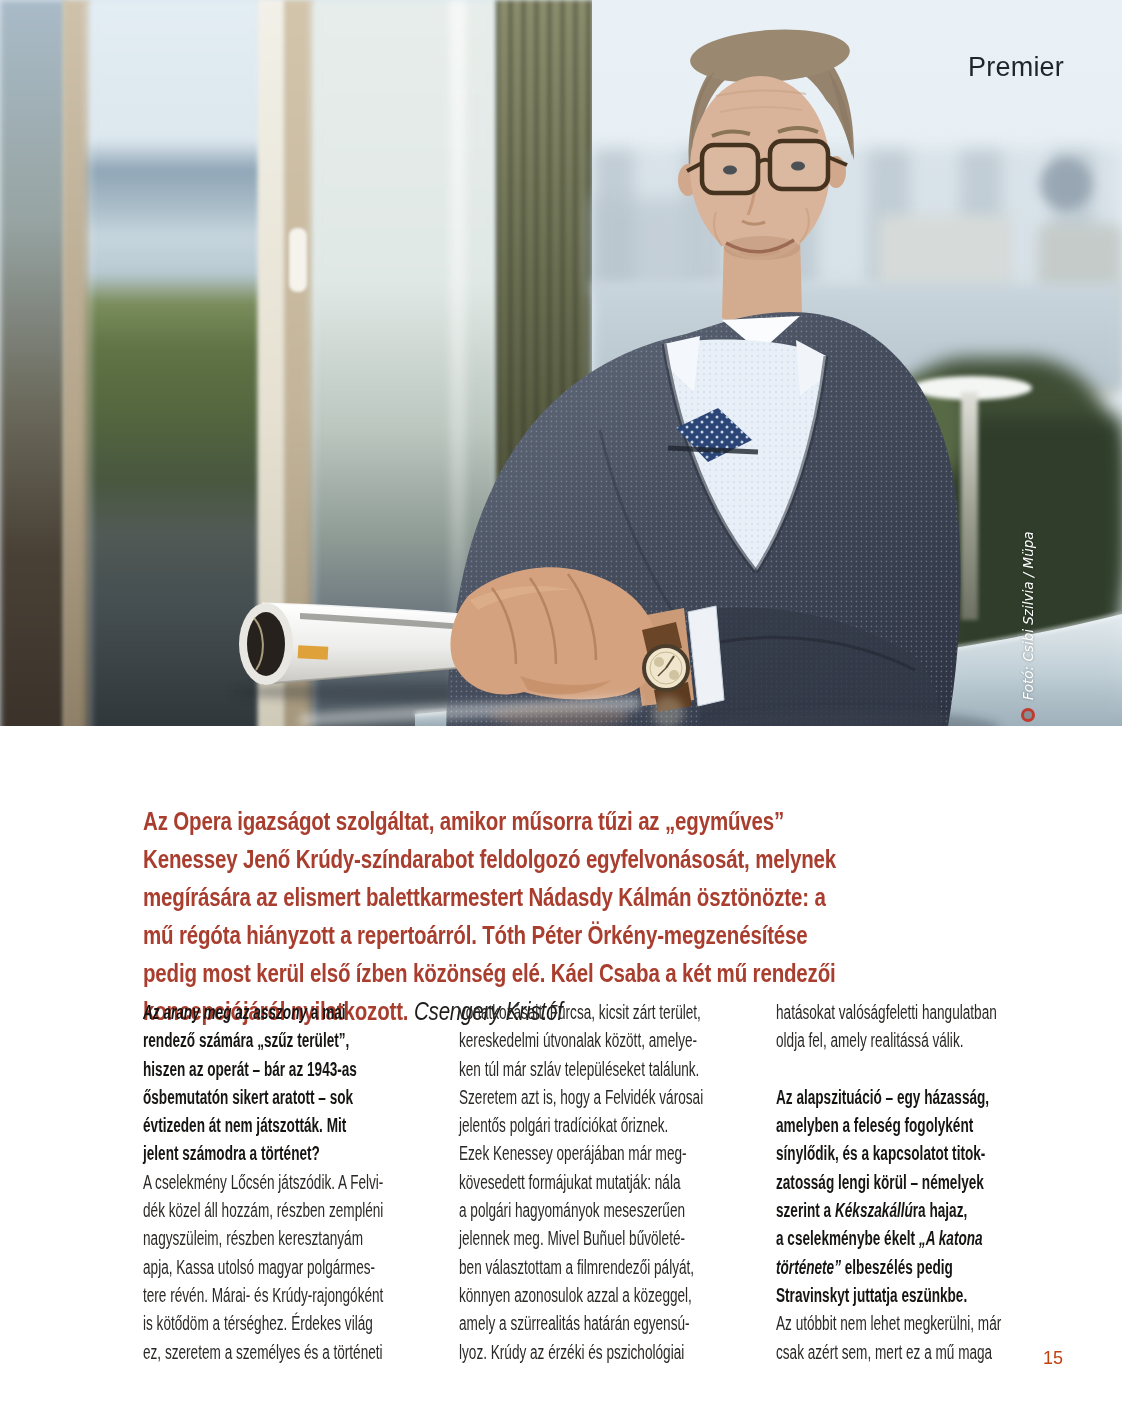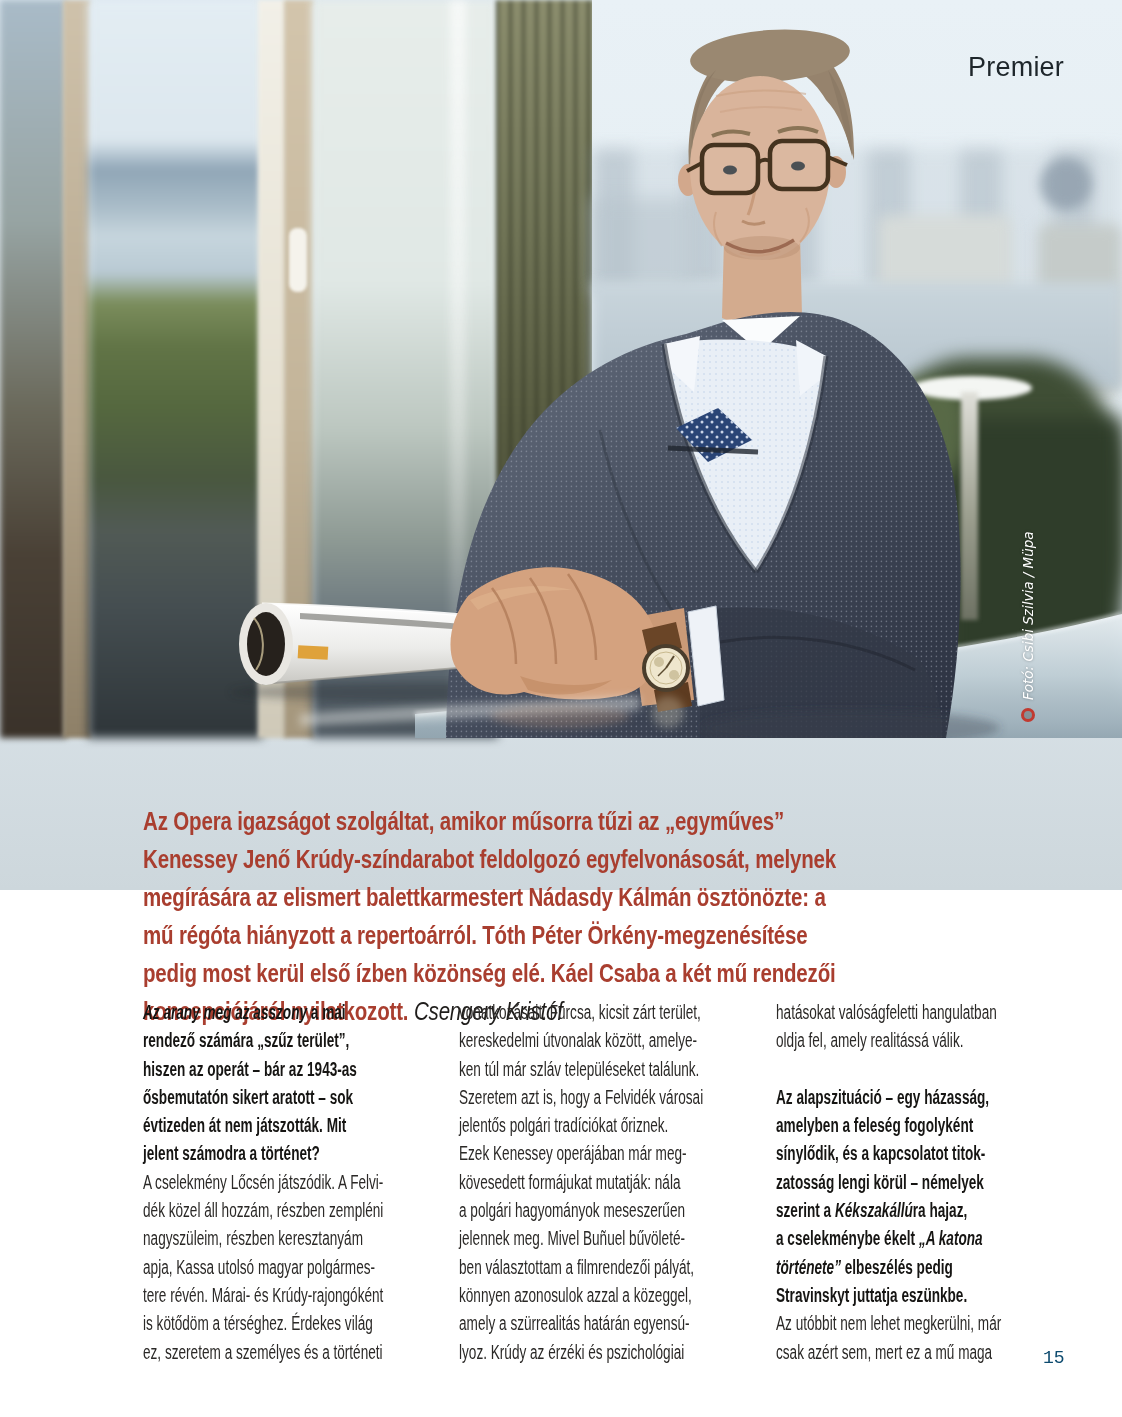--- a/index.html
+++ b/index.html
@@ -1,20 +1,20 @@
 <!DOCTYPE html>
 <html lang="hu"><head>
 <meta charset="utf-8">
 <style>
   html,body{margin:0;padding:0;background:#ffffff;}
   .page{position:relative;width:1122px;height:1417px;background:#ffffff;overflow:hidden;
         font-family:"Liberation Sans",sans-serif;}
 
   
-  .photo{position:absolute;left:0;top:0;width:1122px;height:890px;overflow:hidden;background:#dfe8ee;}
+  .photo{position:absolute;left:0;top:0;width:1122px;height:726px;overflow:hidden;background:#dfe8ee;}
   .photo .abs{position:absolute;}
   .bg-base{inset:0;background:linear-gradient(180deg,#dde8f0 0%,#e7eff5 45%,#cdd7dc 100%);}
   .strip-darkleft{left:0;top:0;width:66px;height:738px;filter:blur(3px);
     background:linear-gradient(180deg,#a9bbc8 0%,#97a4a3 30%,#6b6a5c 55%,#4a4136 75%,#3a322a 100%);}
   .strip-tan1{left:63px;top:0;width:28px;height:738px;filter:blur(2px);
     background:linear-gradient(180deg,#cfc2ab 0%,#b3a48a 60%,#8e8068 100%);}
   .view-left{left:88px;top:0;width:174px;height:738px;filter:blur(5px);
     background:linear-gradient(180deg,#e3edf3 0%,#dce7ee 19%,#8fa5b6 23%,#a9bcc8 28%,#c6d5dd 32%,#b9cad4 37%,#7b8d5c 41%,#617446 47%,#55683f 55%,#49573f 65%,#515a55 72%,#454e51 82%,#2e3539 100%);}
   .strip-white{left:258px;top:0;width:28px;height:738px;filter:blur(2px);
     background:linear-gradient(180deg,#f2f0e8 0%,#e6e1d2 55%,#cfc9b8 100%);}
@@ -62,22 +62,22 @@
 
   
   .col{position:absolute;top:998px;width:445px;transform:scaleX(.68);transform-origin:left top;
        font-size:20px;line-height:28.3px;color:#2b2927;}
   .col p{margin:0;white-space:pre-line;}
   .col .bold{font-weight:bold;color:#161513;}
   .c1{left:143px;} .c2{left:459px;} .c3{left:776px;}
   .c3 .statement{margin-top:28.3px;}
   .seg-i{font-style:italic;}
 
-  .pagenum{position:absolute;left:1043px;top:1348px;font-family:Liberation Mono, monospace;
-           font-size:18px;color:#0c4a6e;}
+  .pagenum{position:absolute;left:1043px;top:1348px;font-family:Liberation Sans, sans-serif;
+           font-size:18px;color:#c2410c;}
 </style>
 </head>
 <body>
 
 <div class="page">
 
   <div class="photo">
     <div class="abs bg-base"></div>
     <div class="abs strip-darkleft"></div>
     <div class="abs strip-tan1"></div>

